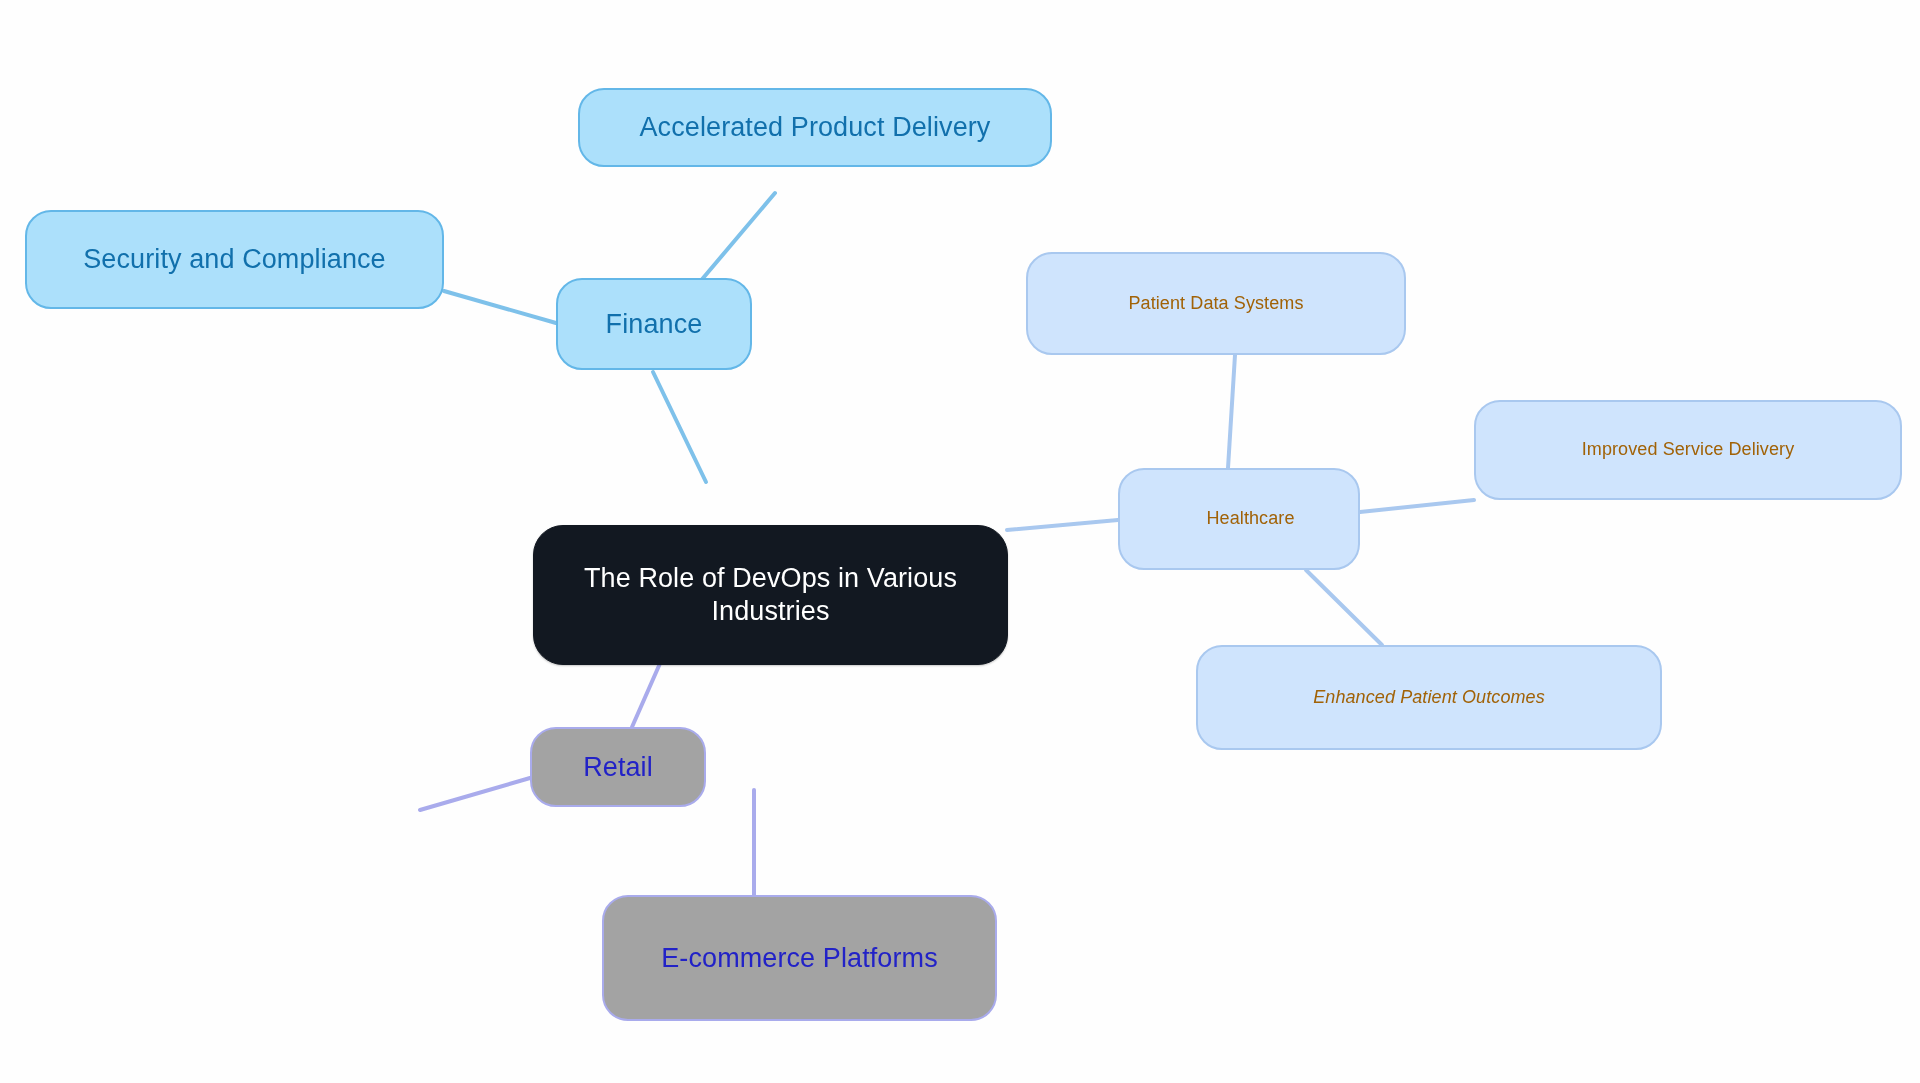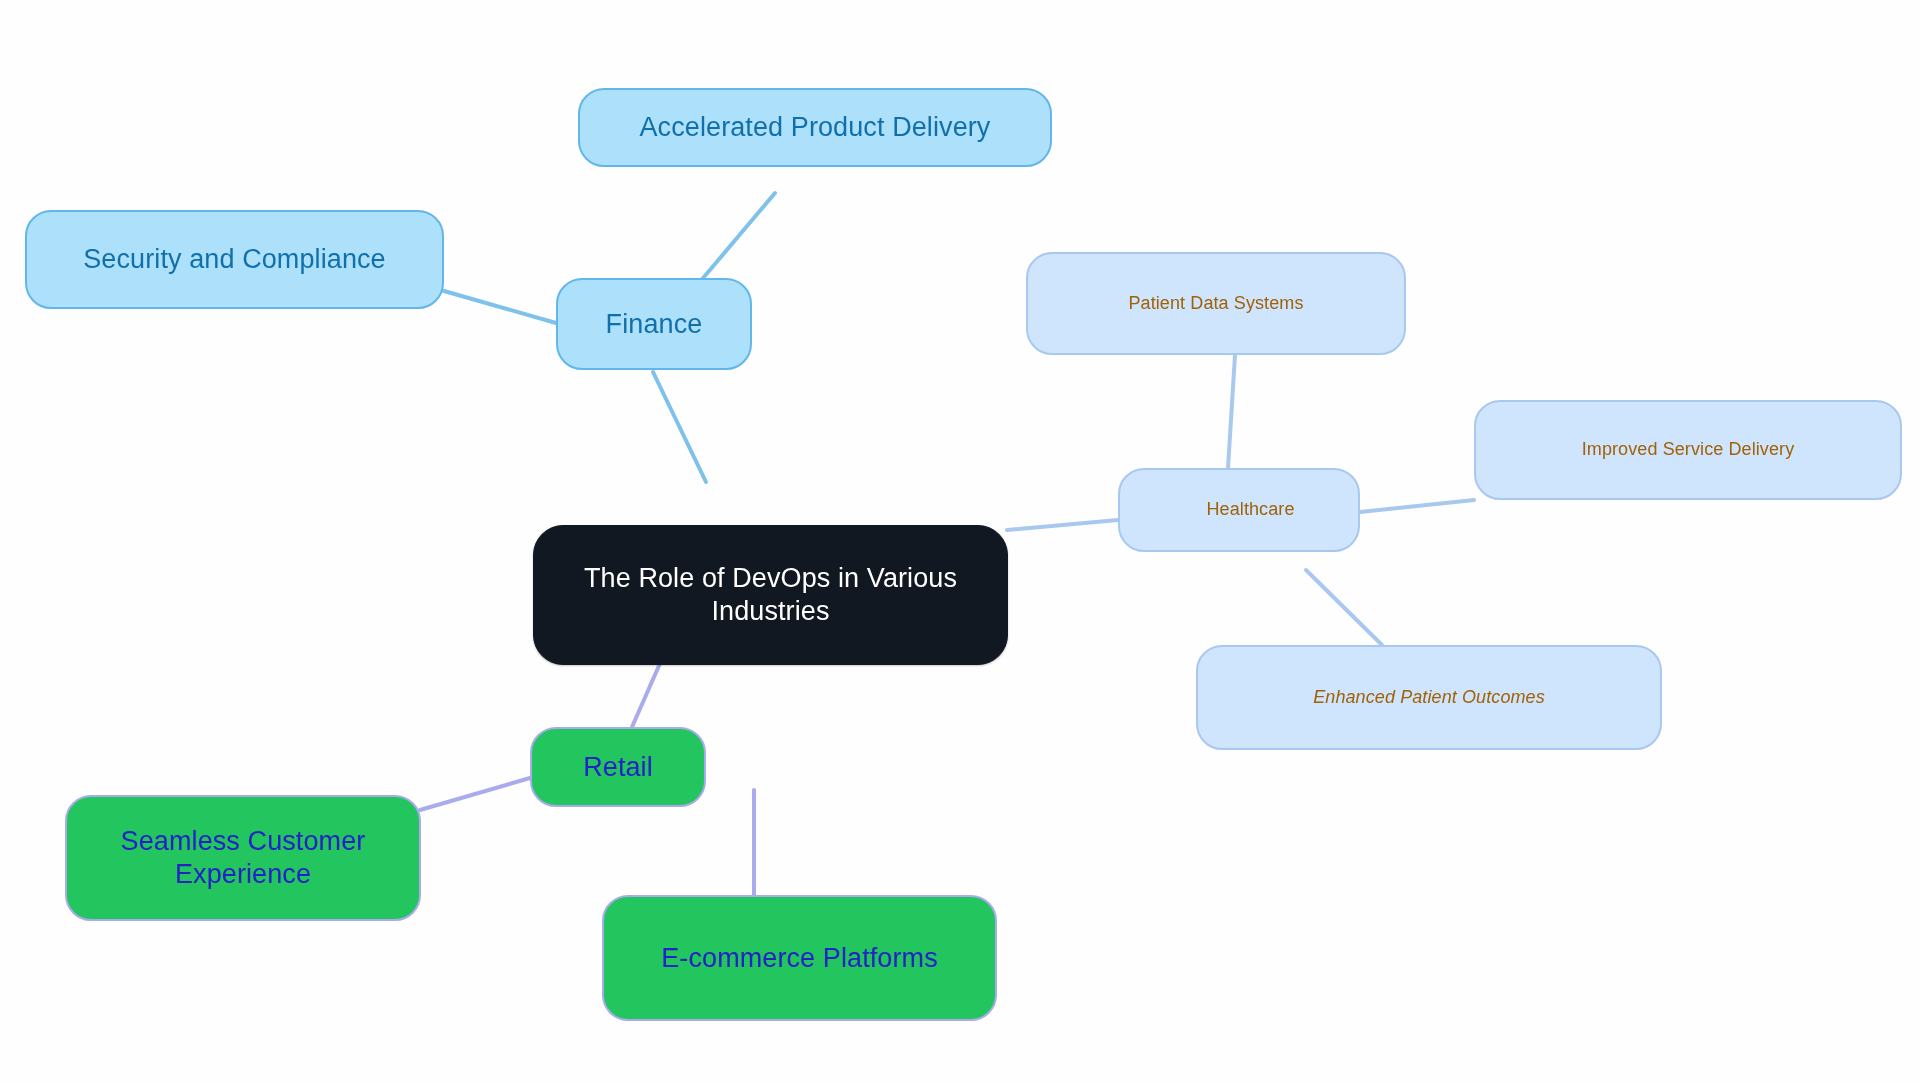--- a/index.html
+++ b/index.html
@@ -52,21 +52,21 @@
     color: #1170ac;
     font-size: 27px;
   }
   .node-health {
     background: #cfe4fd;
     border: 2px solid #a9c8ef;
     color: #a16207;
     font-size: 18px;
   }
   .node-retail {
-    background: #22c55e;
+    background: #a3a3a3;
     border: 2px solid #a9abec;
     color: #2222c7;
     font-size: 27px;
   }
 </style>
 </head>
 <body>
 
 <div id="canvas">
 
@@ -88,28 +88,26 @@
 
   <div class="node node-root" style="left:533px; top:482px; width:475px; height:140px;margin-top:43px;">The Role of DevOps in Various
 Industries</div>
 
   <div class="node node-finance" style="left:556px; top:278px; width:196px; height:92px;">Finance</div>
 
   <div class="node node-finance" style="left:578px; top:88px; width:474px; height:79px;">Accelerated Product Delivery</div>
 
   <div class="node node-finance" style="left:25px; top:210px; width:419px; height:99px;">Security and Compliance</div>
 
-  <div class="node node-health" style="left:1118px; top:468px; width:242px; height:84px;padding-left:23px;">Healthcare</div>
+  <div class="node node-health" style="left:1118px; top:468px; width:242px; height:102px;padding-left:23px;">Healthcare</div>
 
   <div class="node node-health" style="left:1026px; top:252px; width:380px; height:103px;">Patient Data Systems</div>
 
   <div class="node node-health" style="left:1474px; top:400px; width:428px; height:100px;">Improved Service Delivery</div>
 
   <div class="node node-health" style="left:1196px; top:645px; width:466px; height:105px;font-style:italic;">Enhanced Patient Outcomes</div>
 
   <div class="node node-retail" style="left:530px; top:727px; width:176px; height:80px;">Retail</div>
 
-  <div class="node node-retail" style="left:65px; top:795px; width:356px; height:126px;">Seamless Customer
-Experience</div>
 
   <div class="node node-retail" style="left:602px; top:895px; width:395px; height:126px;">E-commerce Platforms</div>
 
 </div>
 
 </body></html>

